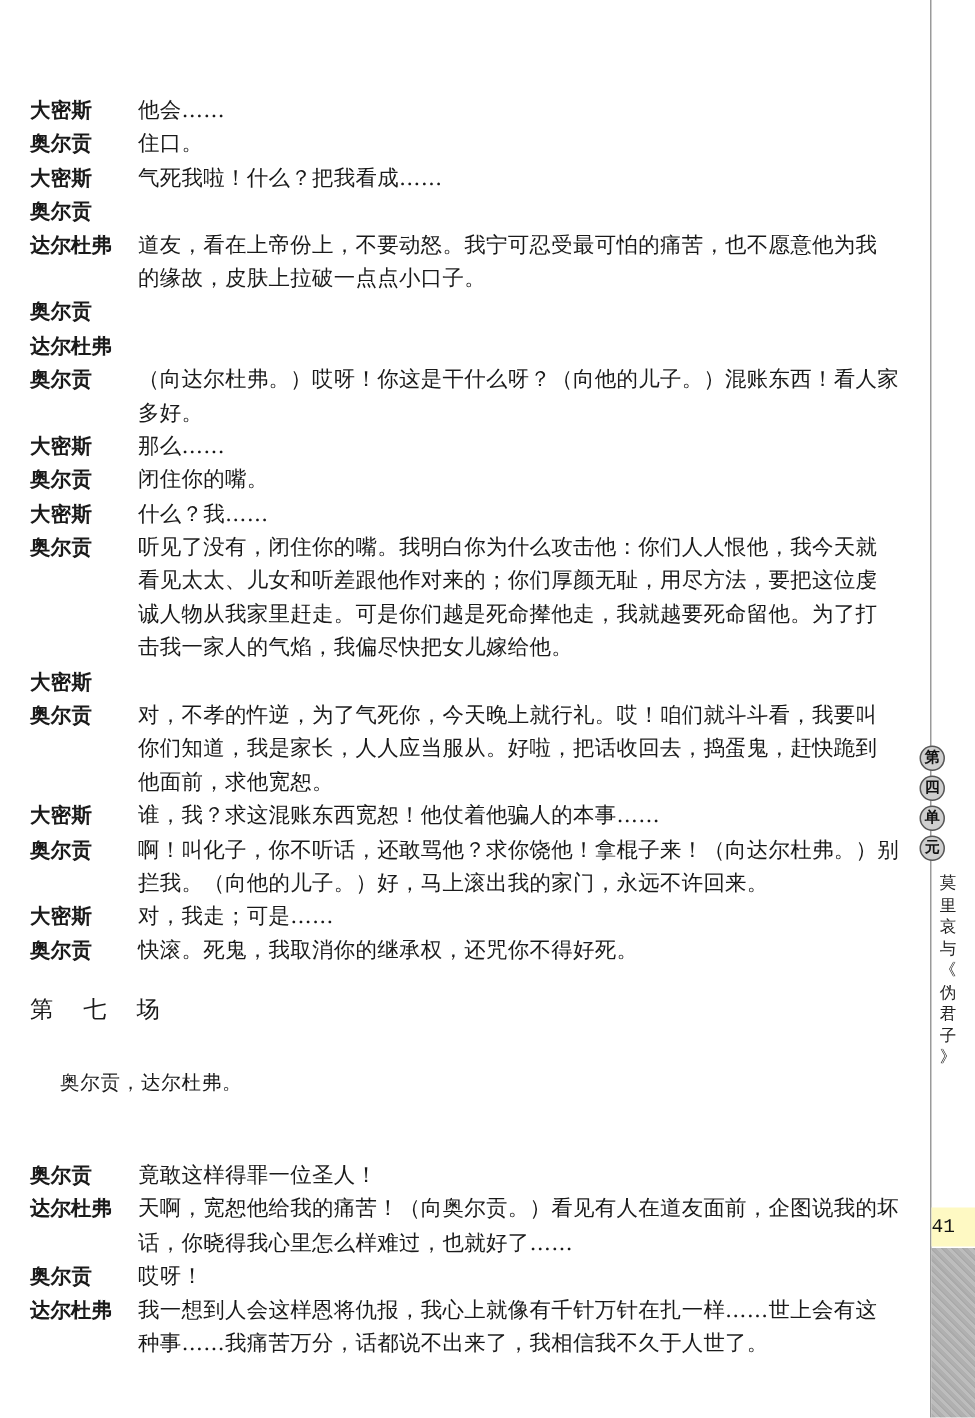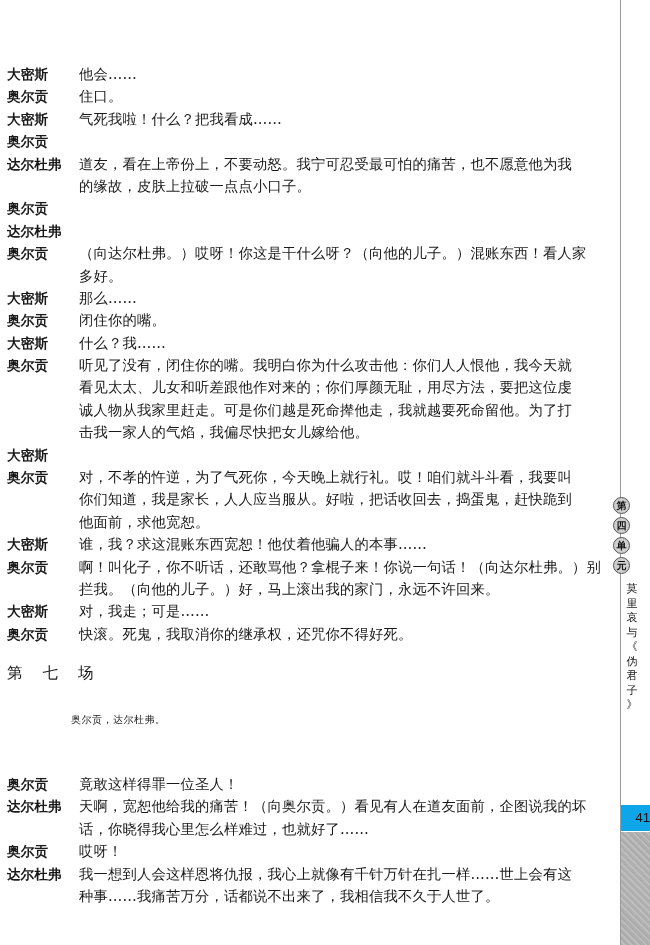--- a/index.html
+++ b/index.html
@@ -2,52 +2,52 @@
 <html><head>
 <meta charset="utf-8">
 <style>
   html, body { margin: 0; padding: 0; }
   body {
     width: 650px; height: 945px; position: relative; overflow: hidden;
     background: #ffffff; color: #1a1a1a;
     font-family: "DejaVu Serif", "Liberation Serif", serif;
   }
   .page { position: absolute; left: 0; top: 0; width: 650px; height: 945px; }
-  .content { position: absolute; left: 7px; top: 63px; width: 575px; }
+  .content { position: absolute; left: 20px; top: 63px; width: 575px; }
   .line {
     position: relative; font-size: 14.3px; line-height: 22.4px; height: 22.4px;
     white-space: nowrap; letter-spacing: 0.2px;
   }
   .spk {
     position: absolute; left: 0; top: 0; width: 66px;
     font-family: "DejaVu Sans", "Liberation Sans", sans-serif; font-weight: bold;
     font-size: 13.6px; display: flex; justify-content: space-between;
   }
   .spk.four { justify-content: flex-start; letter-spacing: 0; }
   .txt { position: absolute; left: 72px; top: 0; }
   .scene-title {
     position: absolute; left: 0; width: 575px; 
     font-size: 15.5px; letter-spacing: 20px; top: 0;
   }
-  .stage { position: absolute; left: 20px; font-size: 10px; letter-spacing: 0.5px; margin-left: 44px; }
+  .stage { position: absolute; left: 20px; font-size: 13px; letter-spacing: 0.5px; }
   .rule { position: absolute; left: 620px; top: 0; width: 1px; height: 945px; background: #9a9a9a; }
   .unit-stack { position: absolute; left: 613px; top: 497px; width: 16px; }
   .unit-badge {
     width: 15px; height: 15px; border-radius: 50%; background: #cfcfcf; border: 1px solid #555;
     font-size: 10px; line-height: 15px; text-align: center; margin-bottom: 3px; color: #111;
     font-weight: bold;
   }
   .side-title {
     position: absolute; left: 624px; top: 582px; width: 16px;
     font-size: 11px; line-height: 14.5px; text-align: center; color: #222;
   }
   .page-num-box {
     position: absolute; left: 621px; top: 805px; width: 29px; height: 26px;
-    font-family: Liberation Sans, sans-serif; font-size: 13px;
-    line-height: 26px; text-align: right; background: #0ea5e9; color: #111;
+    font-family: Liberation Mono, monospace; font-size: 13px;
+    line-height: 26px; text-align: left; background: #fef9c3; color: #111;
   }
   .gray-tab {
     position: absolute; left: 621px; top: 832px; width: 29px; height: 113px;
     background: repeating-linear-gradient(45deg, #b0b0b0 0 2px, #bdbdbd 2px 4px, #aaaaaa 4px 5px);
   }
 </style>
 </head>
 <body>
 
 <div class="page">
@@ -124,21 +124,21 @@
       </div>
       <div class="line">
         <span class="txt">他面前，求他宽恕。</span>
       </div>
       <div class="line">
         <span class="spk">大密斯</span>
         <span class="txt">谁，我？求这混账东西宽恕！他仗着他骗人的本事……</span>
       </div>
       <div class="line">
         <span class="spk">奥尔贡</span>
-        <span class="txt">啊！叫化子，你不听话，还敢骂他？拿棍子来！你说一句话！（向达尔杜弗。）别</span>
+        <span class="txt">啊！叫化子，你不听话，还敢骂他？求你饶他！拿棍子来！（向达尔杜弗。）别</span>
       </div>
       <div class="line">
         <span class="txt">拦我。（向他的儿子。）好，马上滚出我的家门，永远不许回来。</span>
       </div>
       <div class="line">
         <span class="spk">大密斯</span>
         <span class="txt">对，我走；可是……</span>
       </div>
       <div class="line">
         <span class="spk">奥尔贡</span>

